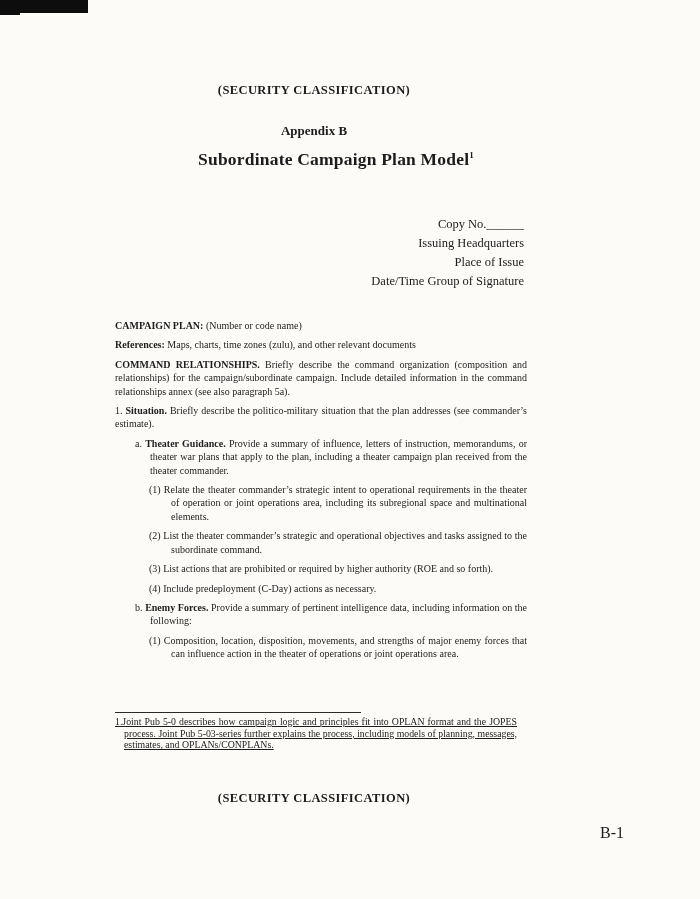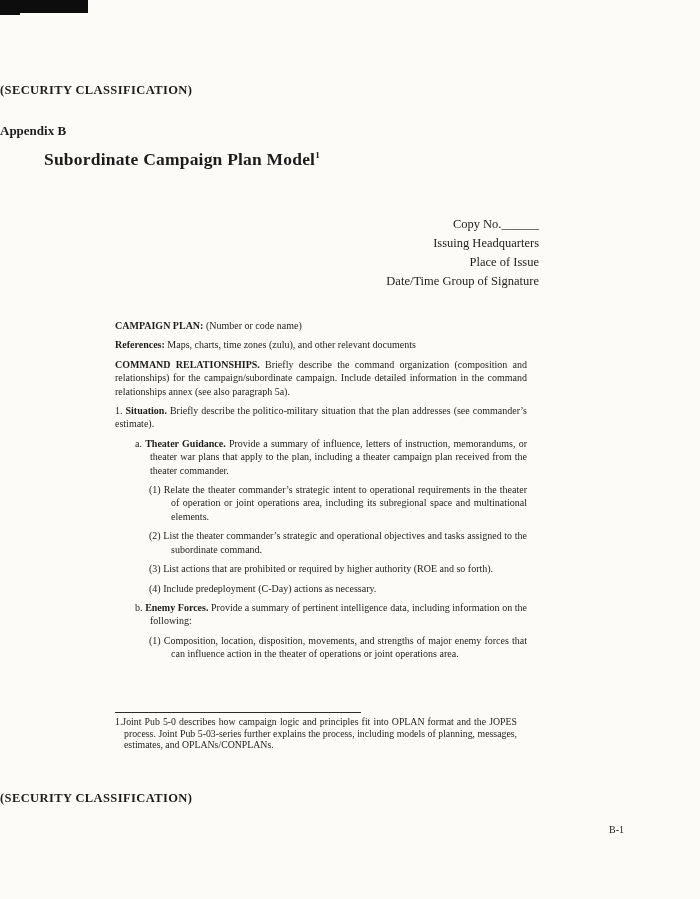--- a/index.html
+++ b/index.html
@@ -10,62 +10,62 @@
     color:#1c1c1c;
     position:relative;
     overflow:hidden;
   }
   .page { position:absolute; inset:0; background:#fcfbf8; }
 
   .artifact { position:absolute; background:#0d0d0d; }
   .artifact-1 { left:0; top:8;  width:88px; height:13px; }
   .artifact-2 { left:0; top:31; width:20px; height:15px; }
 
-  .centered { position:absolute; left:0; width:596px; }
+  .centered { position:absolute; left:16px; width:596px; text-align:center; }
 
   .classification {
     font-weight:bold;
     font-size:12.5px;
     letter-spacing:0.4px;
   }
   .class-top { top:83px; }
   .class-bottom { top:791px; }
 
   .appendix { top:123px; font-weight:bold; font-size:13px; }
 
   .doc-title { top:149px; font-weight:bold; font-size:17.5px; letter-spacing:0.2px;padding-left:44px; }
   .doc-title sup { font-size:9px; vertical-align:super; }
 
   .address {
-    position:absolute; top:215px; left:130px; width:409px;
+    position:absolute; top:215px; left:115px; width:409px;
     text-align:right; font-size:12.5px; line-height:19px;
   }
 
   .body-block {
     position:absolute; top:319px; left:115px; width:412px;
     font-size:10px; line-height:13.4px;
   }
   .para { text-align:justify; margin-bottom:6px; }
   .lvl1 { margin-left:20px; padding-left:15px; text-indent:-15px; }
   .lvl2 { margin-left:34px; padding-left:22px; text-indent:-22px; }
   .lead { font-weight:bold; }
 
   .footnote-rule {
     position:absolute; top:712px; left:115px; width:246px;
     border-top:1px solid #2a2a2a; height:0;
   }
   .footnote {
     position:absolute; top:716px; left:115px; width:402px;
     font-size:9.8px; line-height:11.6px; text-align:justify;
-    padding-left:9px; text-indent:-9px;
+    padding-left:9px; text-indent:-9px;text-decoration:underline;
   }
 
   .page-number {
     position:absolute; top:824px; right:76px;
-    font-size:10px;
+    font-size:16px;
   }
 </style>
 </head>
 <body>
 
 <div class="page">
 
   <div class="artifact artifact-1"></div>
   <div class="artifact artifact-2"></div>
 

